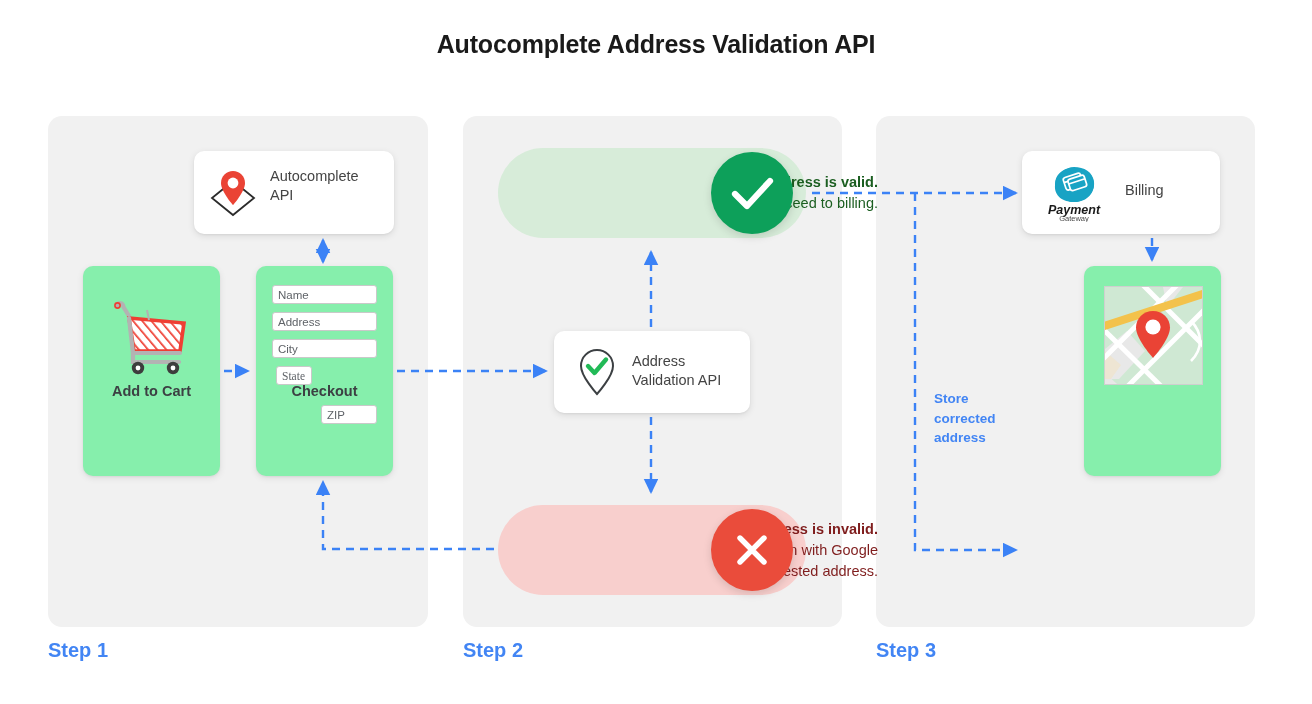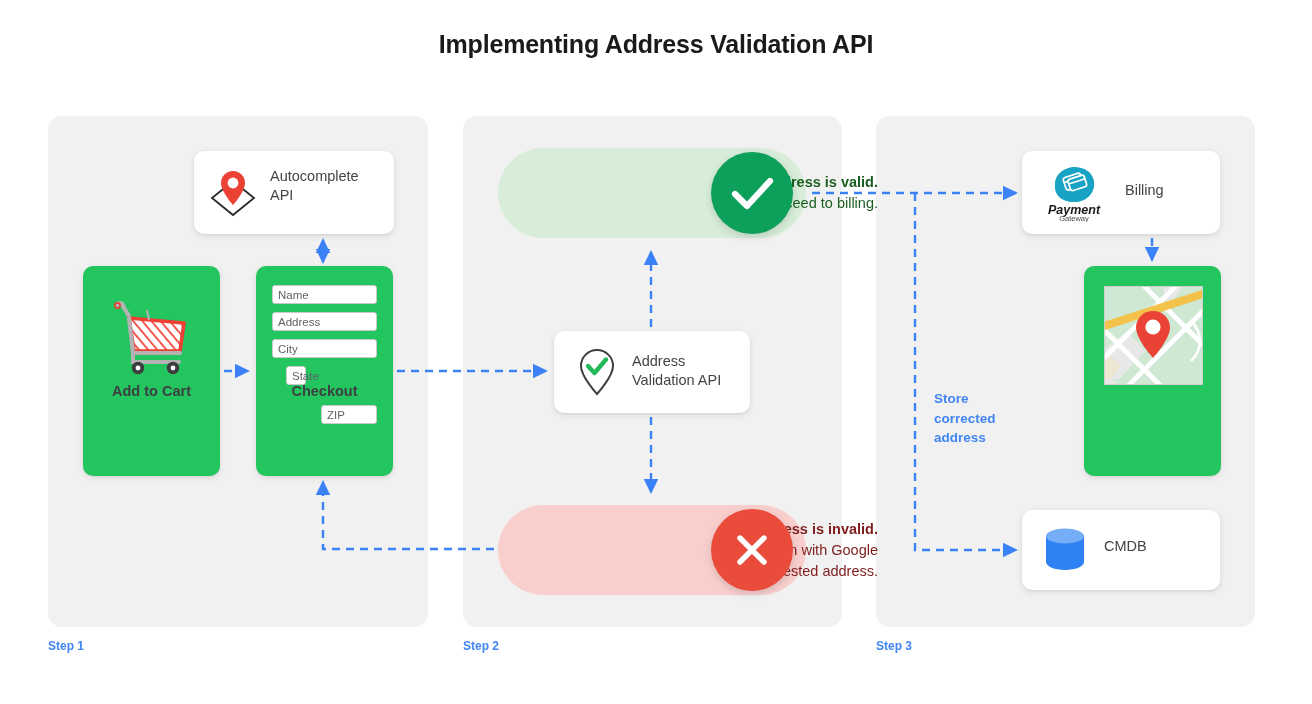--- a/index.html
+++ b/index.html
@@ -24,33 +24,33 @@
   .panel{
     position:absolute;top:116px;height:511px;
     background:#f1f1f1;border-radius:14px;
   }
   #panel1{left:48px;width:380px;}
   #panel2{left:463px;width:379px;}
   #panel3{left:876px;width:379px;}
 
   .step-label{
     position:absolute;top:639px;
-    font-size:12px;font-weight:bold;color:#4285f4;
+    font-size:20px;font-weight:bold;color:#4285f4;
   }
   #step-label-1{left:48px;}
   #step-label-2{left:463px;}
   #step-label-3{left:876px;}
 
   
   .card{
     position:absolute;background:#ffffff;border-radius:10px;
     box-shadow:0 2px 7px rgba(0,0,0,0.10), 0 1px 2px rgba(0,0,0,0.05);
   }
   .card-light{
-    position:absolute;background:#22c55e;border-radius:10px;
+    position:absolute;background:#86efac;border-radius:10px;
     box-shadow:0 2px 7px rgba(0,0,0,0.09), 0 1px 2px rgba(0,0,0,0.05);
   }
 
   
   #card-autocomplete{left:194px;top:151px;width:200px;height:83px;}
   #card-autocomplete .ico{position:absolute;left:13px;top:16px;width:52px;height:52px;}
   #card-autocomplete .lbl{
     position:absolute;left:76px;top:16px;width:115px;
     font-size:14.5px;color:#444;line-height:19px;
   }
@@ -70,21 +70,21 @@
     font-size:14.5px;font-weight:bold;color:#3c4043;
   }
   .form-field{
     position:absolute;background:#ffffff;border:1px solid #c9c9c9;border-radius:3px;
     font-size:11.5px;color:#5f6368;height:19px;line-height:19px;padding-left:5px;
     box-sizing:border-box;
   }
   #f-name{left:16px;top:19px;width:105px;}
   #f-address{left:16px;top:46px;width:105px;}
   #f-city{left:16px;top:73px;width:105px;}
-  #f-state{left:30px;top:100px;width:20px;}
+  #f-state{left:20px;top:100px;width:36px;font-family:Liberation Serif, serif;}
   #f-zip{left:65px;top:100px;width:56px;margin-top:39px;}
 
   
   .pill{
     position:absolute;border-radius:48px;
   }
   #pill-valid{left:498px;top:148px;width:308px;height:90px;background:#d7ecd9;}
   #pill-invalid{left:498px;top:505px;width:308px;height:90px;background:#f8cfcd;}
   .pill-text{position:absolute;text-align:right;}
   #pill-valid .pill-text{left:24px;top:24px;width:420px;width:388px;
@@ -137,21 +137,21 @@
   }
 
   
   .conn{position:absolute;left:0;top:0;width:1312px;height:704px;pointer-events:none;}
 </style>
 </head>
 <body>
 
 <div class="canvas">
 
-  <div class="title">Implementing Address Validation API</div>
+  <div class="title">Autocomplete Address Validation API</div>
 
   <div class="panel" id="panel1"></div>
   <div class="panel" id="panel2"></div>
   <div class="panel" id="panel3"></div>
 
   <svg class="conn" viewBox="0 0 1312 704">
     <defs>
       <marker id="ah" markerWidth="7" markerHeight="7" refX="5.6" refY="3.1" orient="auto">
         <path d="M0,0 L6.4,3.1 L0,6.2 Z" fill="#3b82f6"></path>
       </marker>
@@ -305,29 +305,20 @@
         </g>
         <g stroke="#ffffff" stroke-width="2.6" fill="none">
           <path d="M86 34 C98 46 98 62 86 74"></path>
         </g>
         <path d="M48 24 C38.6 24 31 31.4 31 40.6 C31 52.4 48 71 48 71 C48 71 65 52.4 65 40.6 C65 31.4 57.4 24 48 24 Z" fill="#ea4335"></path>
         <circle cx="48" cy="40" r="7.6" fill="#ffffff"></circle>
       </svg>
     </div>
   </div>
 
-  <div class="card" id="card-cmdb">
-    <div class="ico">
-      <svg viewBox="0 0 50 48" width="50" height="48">
-        <path d="M6 10 L6 36 C6 40.4 14.5 44 25 44 C35.5 44 44 40.4 44 36 L44 10 Z" fill="#2f82f3"></path>
-        <ellipse cx="25" cy="10" rx="19" ry="7.6" fill="#75aef7"></ellipse>
-      </svg>
-    </div>
-    <div class="lbl">CMDB</div>
-  </div>
 
   <div class="store-label">
     <span>Store</span><br>
     <span>corrected</span><br>
     <span>address</span>
   </div>
 
   <div class="step-label" id="step-label-1">Step 1</div>
   <div class="step-label" id="step-label-2">Step 2</div>
   <div class="step-label" id="step-label-3">Step 3</div>

